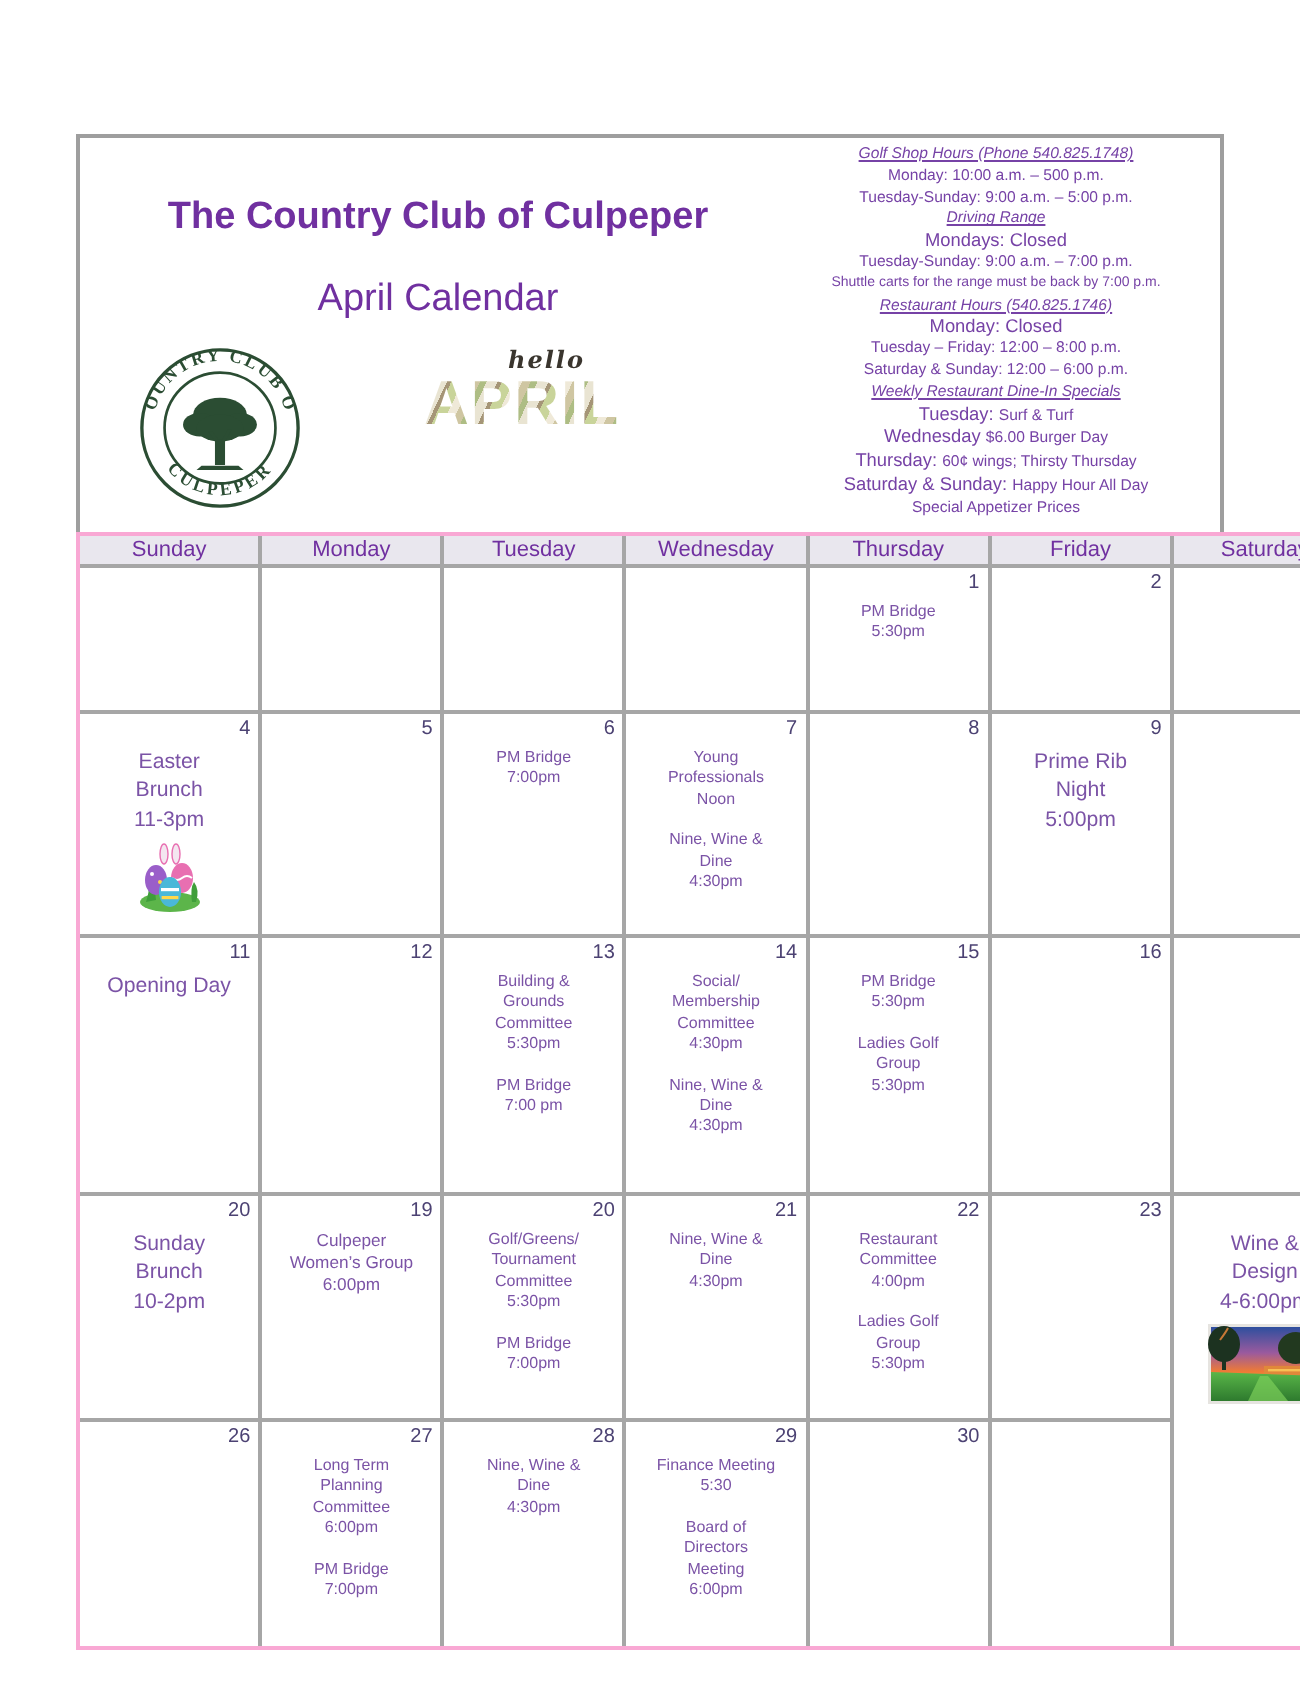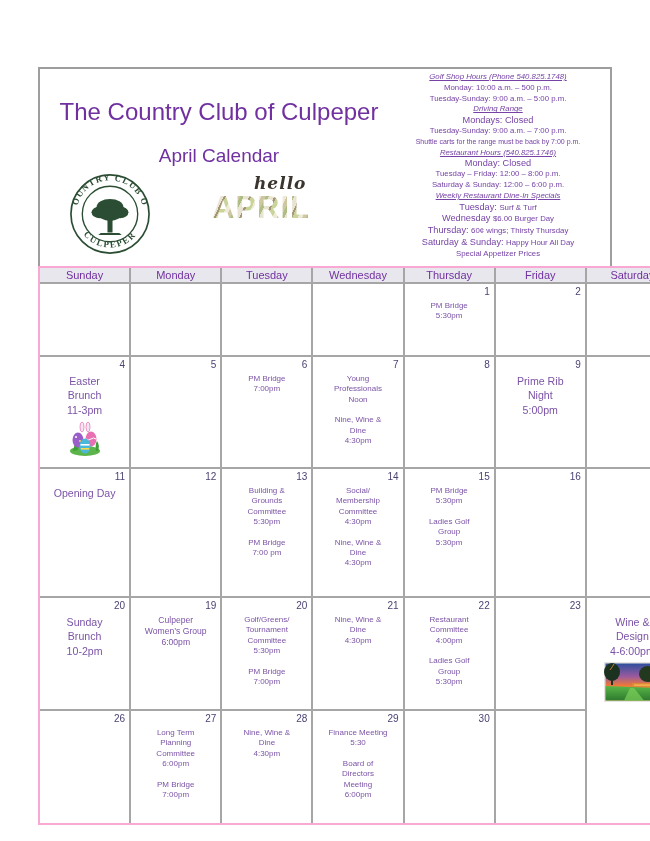--- a/index.html
+++ b/index.html
@@ -7,27 +7,27 @@
     width:650px;height:841px;background:#ffffff;position:relative;
     font-family:"Liberation Sans", sans-serif;
     -webkit-font-smoothing:antialiased;
   }
   .sheet{
     position:absolute;left:38px;top:67px;width:574px;height:758px;
     box-sizing:border-box;border:2px solid #9e9e9e;background:#fff;
   }
   
   .titles{position:absolute;left:0;top:29px;width:358px;text-align:center;color:#7030A0;}
-  .titles h1{margin:0;font-size:24px;font-weight:400;}
+  .titles h1{margin:0;font-size:19px;font-weight:700;}
   .titles h2{margin:19px 0 0 0;font-size:19px;font-weight:400;}
   .logo{position:absolute;left:28px;top:103px;width:84px;height:84px;}
   .hello-april{position:absolute;left:172px;top:104px;width:140px;}
   .hello-script{
     display:block;padding-left:42px;font-family:"DejaVu Serif",serif;
-    font-style:italic;font-weight:700;font-size:17px;color:#3a352e;letter-spacing:1px;
+    font-style:italic;font-weight:700;font-size:12px;color:#3a352e;letter-spacing:1px;
   }
   .april-word{
     display:block;font-size:31px;font-weight:700;letter-spacing:1px;line-height:30px;
     background:
       repeating-linear-gradient(115deg,#cfc6a2 0 4px,#aebd84 4px 7px,#e9e4d2 7px 12px,#a59577 12px 14px,#c9d49a 14px 19px,#efe9d8 19px 23px);
     -webkit-background-clip:text;background-clip:text;color:transparent;
   }
   .info{
     position:absolute;top:3px;right:2px;width:220px;text-align:center;color:#7642A6;
   }

